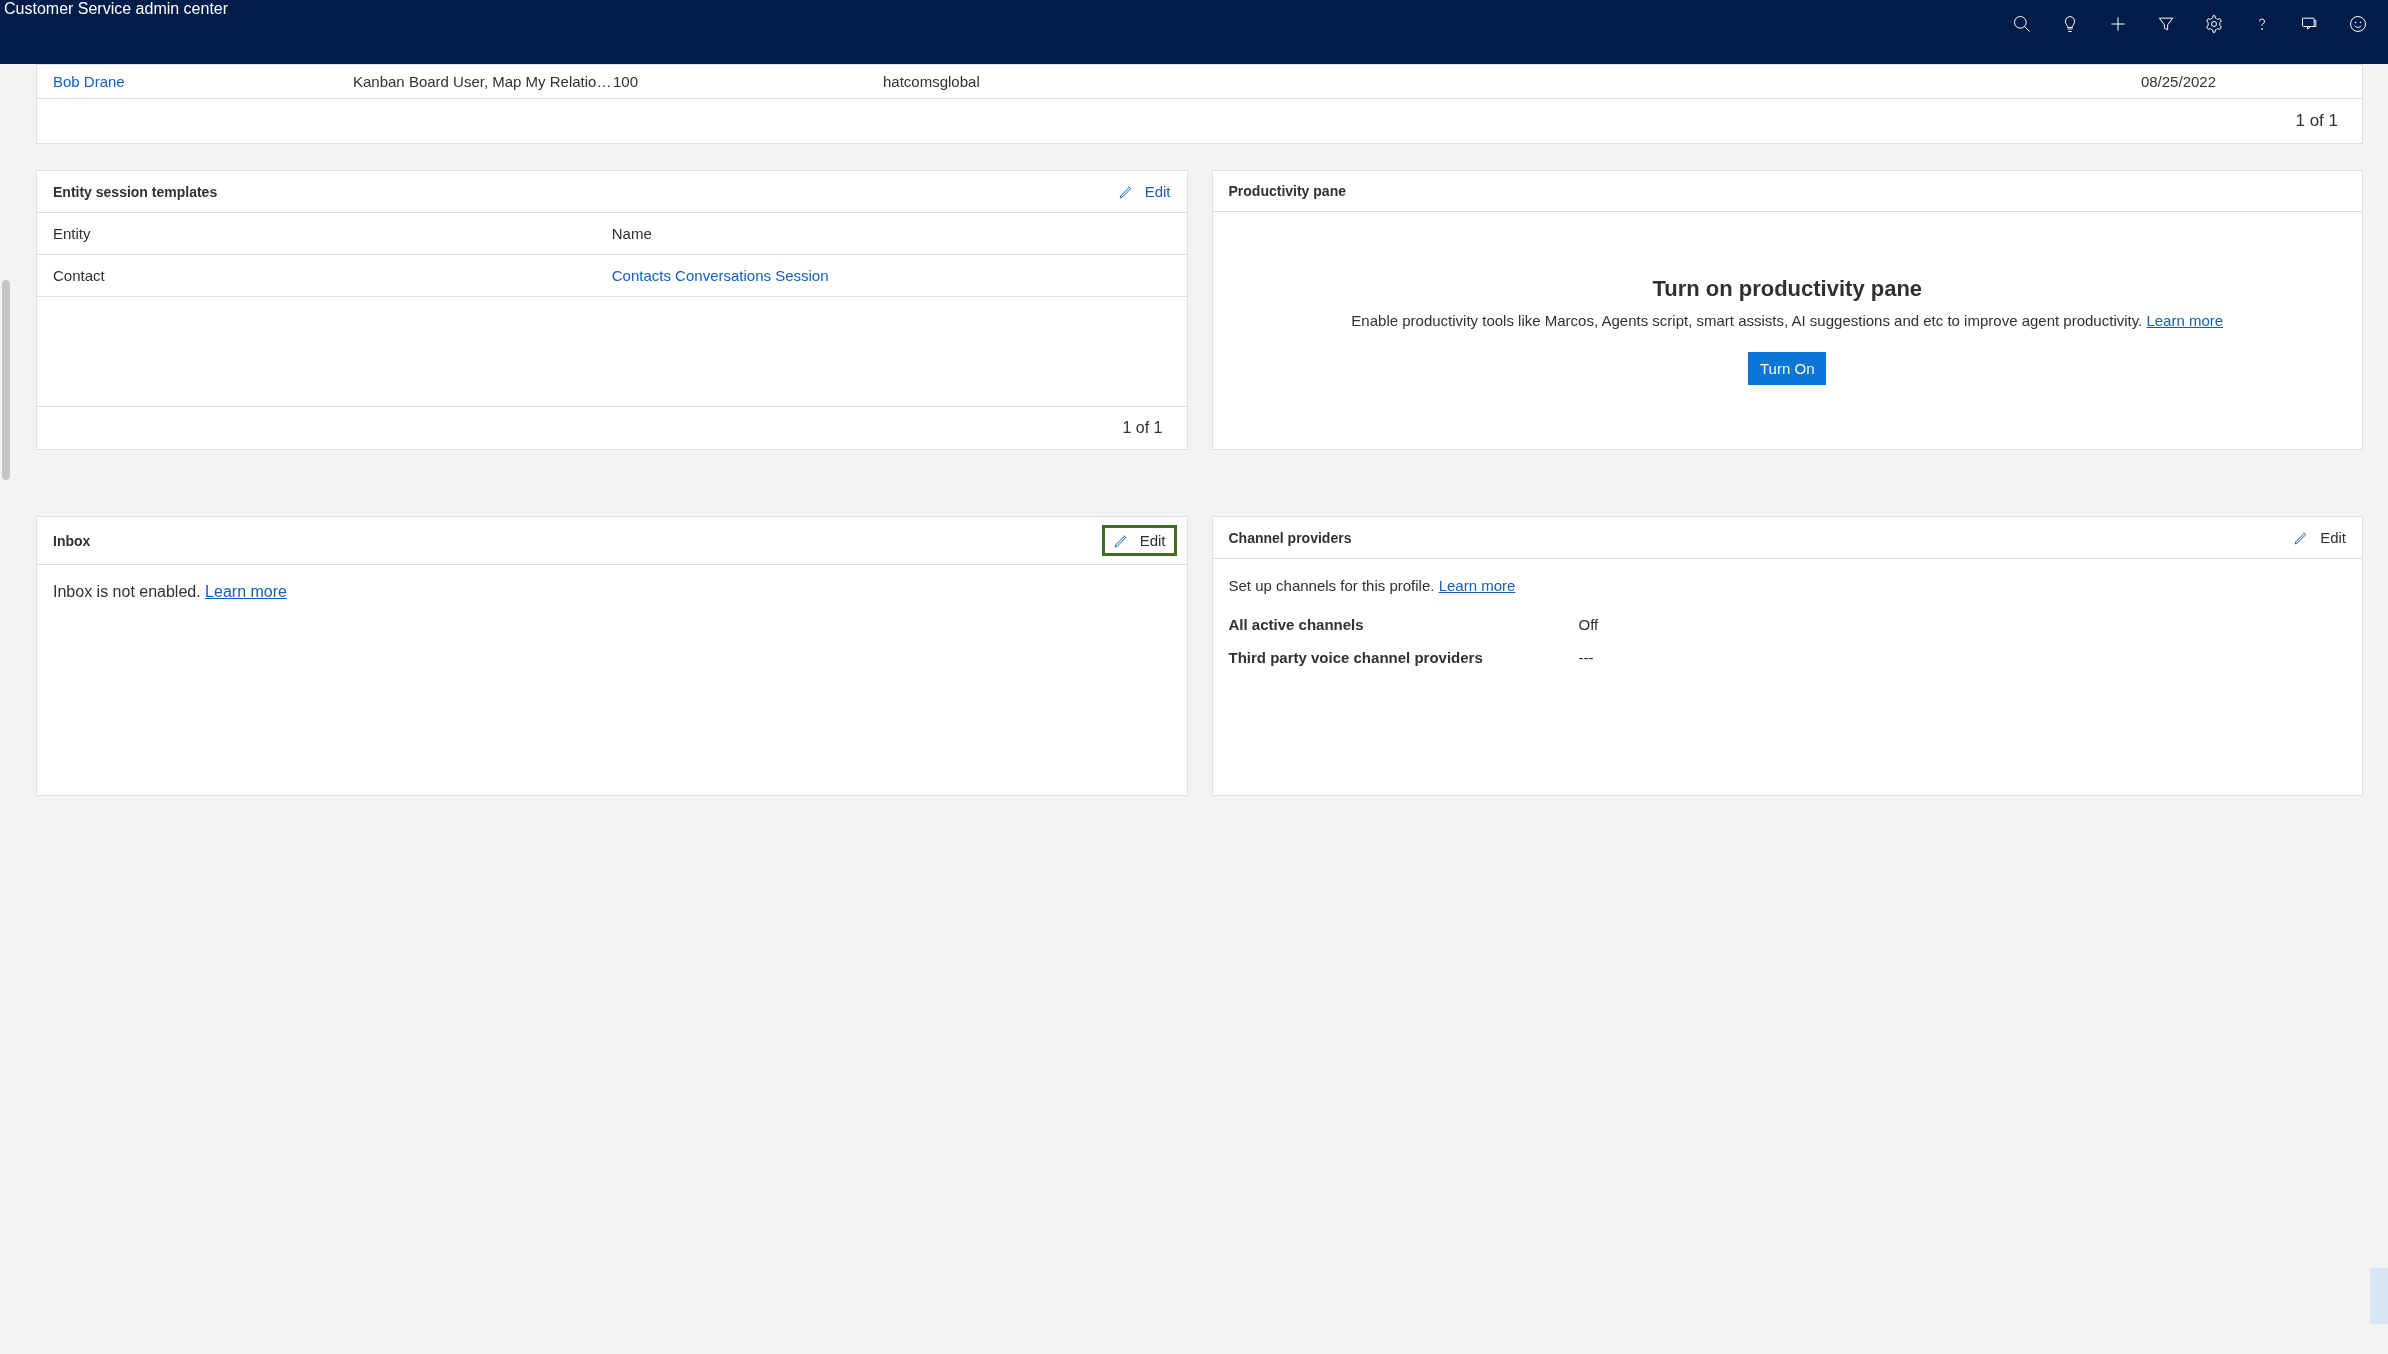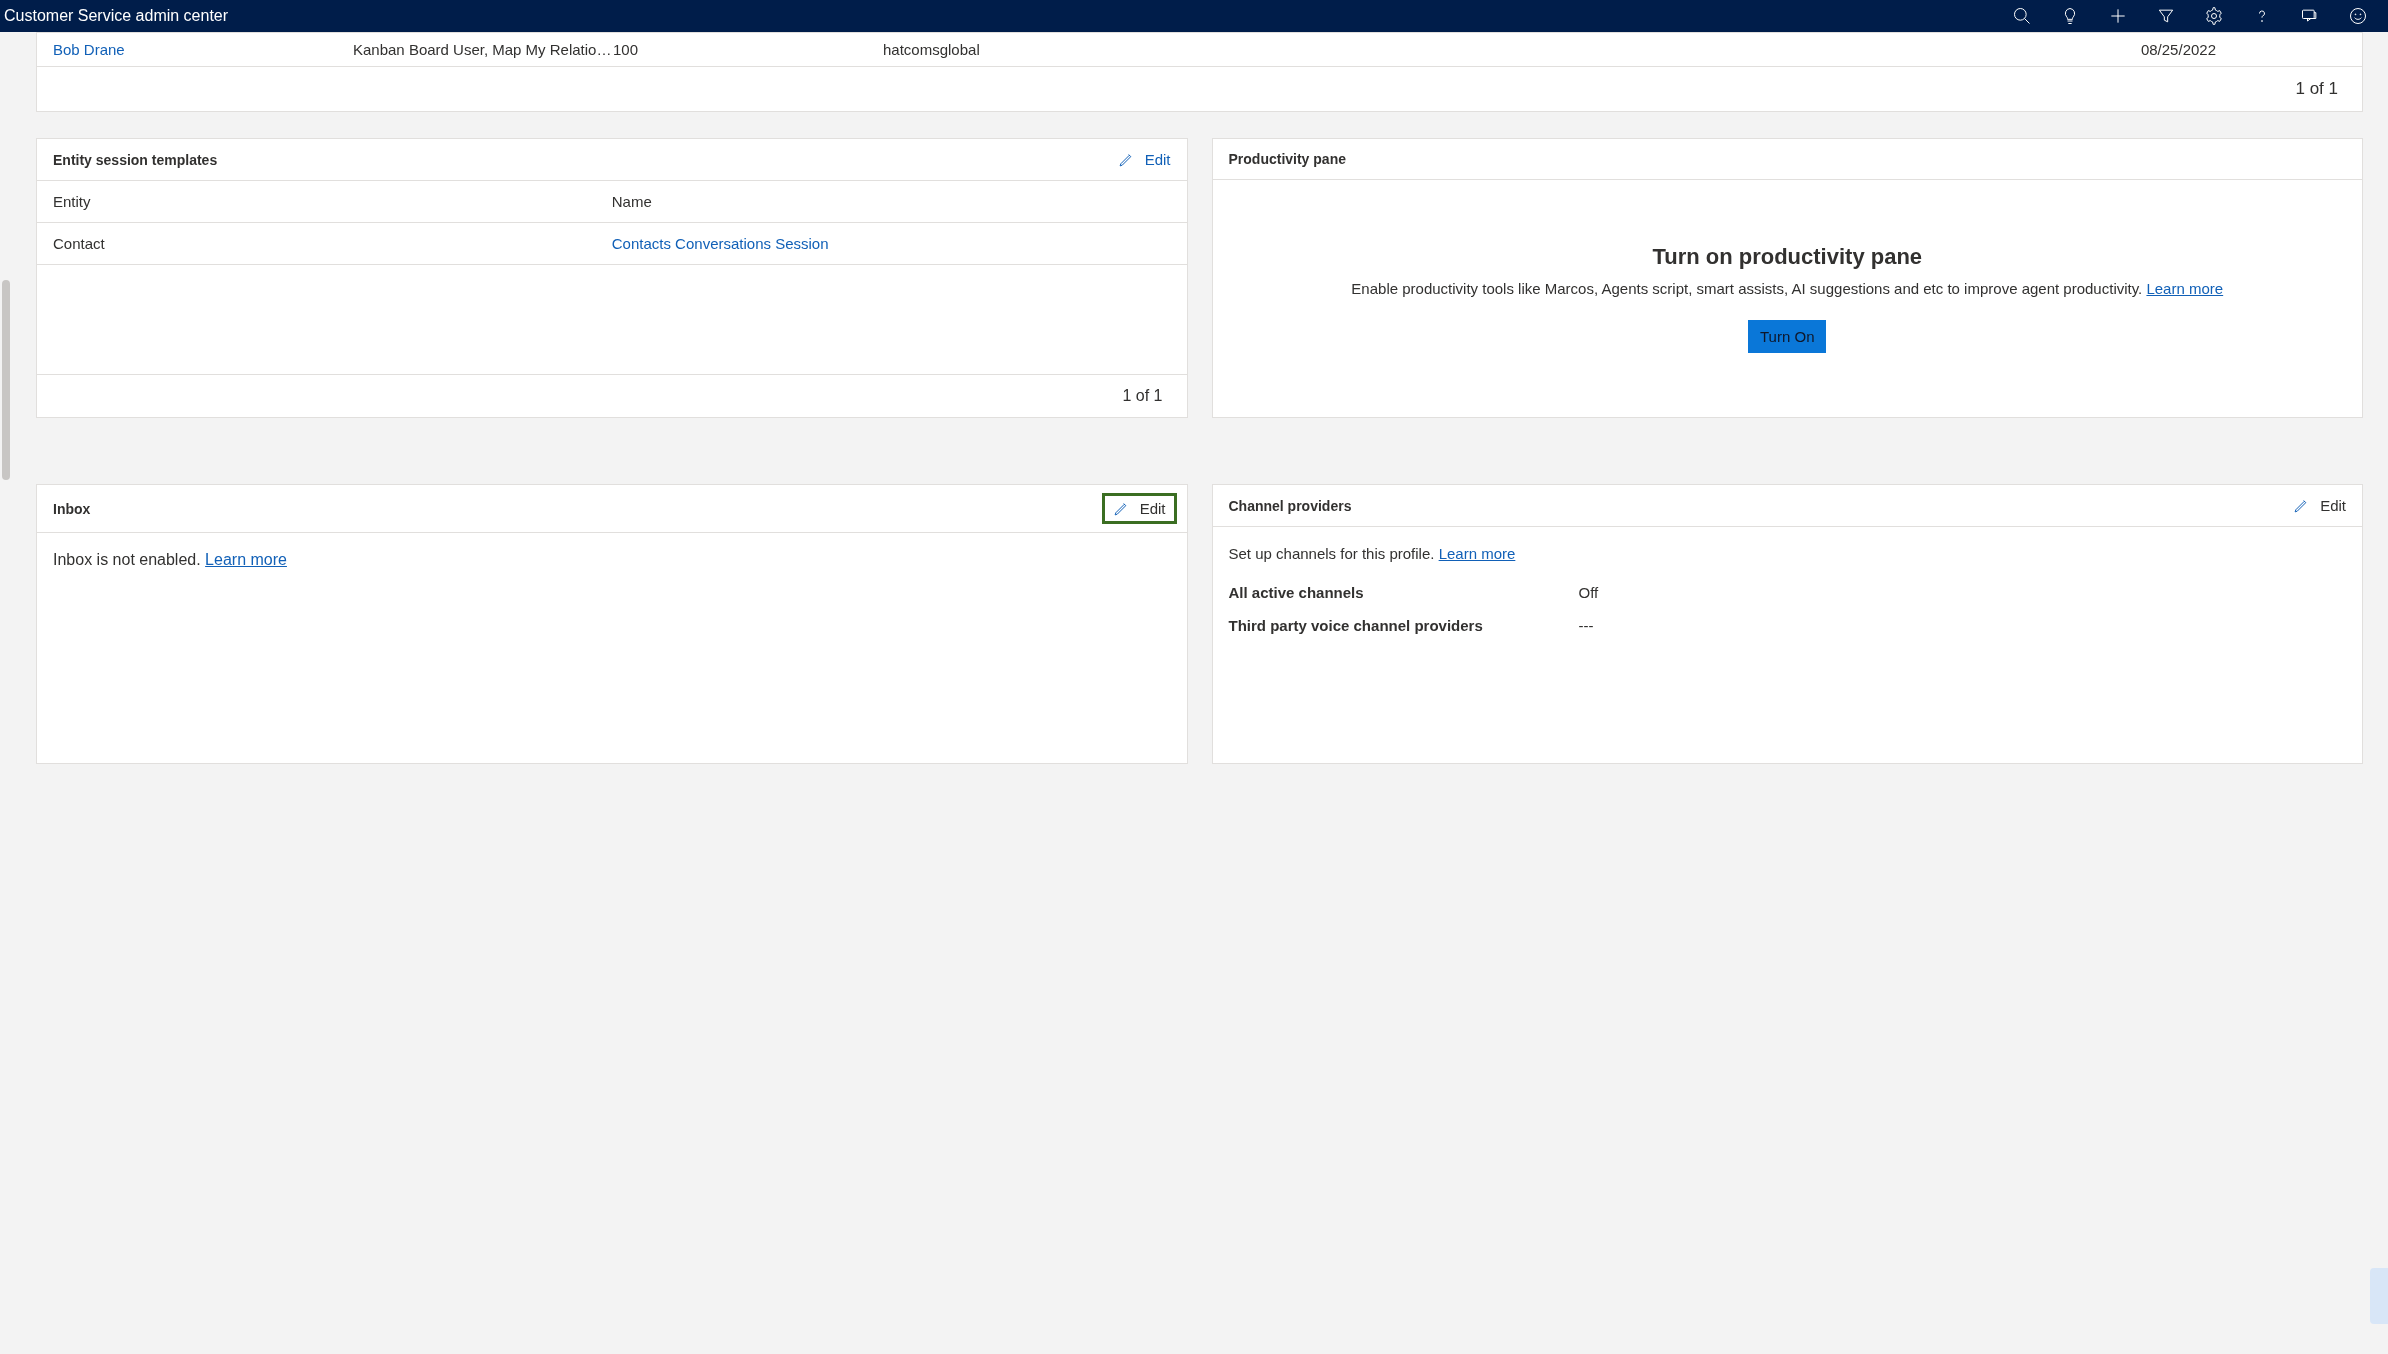--- a/index.html
+++ b/index.html
@@ -1,23 +1,22 @@
 <!DOCTYPE html>
 <html><head>
 <meta charset="utf-8">
 <style>
   * { box-sizing: border-box; margin: 0; padding: 0; }
   body { font-family: "Segoe UI", -apple-system, sans-serif; background: #f3f3f3; color: #323130; font-size: 14px; }
 
   .topbar {
-    height: 32px;
+    height: 64px;
     background: #001d4a;
     color: #fff;
     display: flex;
-    align-items: center;
     padding: 0 6px 0 4px;
   }
   .topbar .title { font-size: 16px; font-weight: 400; }
   .topbar .spacer { flex: 1; }
   .topbar .icon-btn {
     width: 48px; height: 48px;
     display: flex; align-items: center; justify-content: center;
     cursor: pointer;
   }
   .topbar svg { width: 20px; height: 20px; stroke: #fff; fill: none; stroke-width: 1.2; }
@@ -107,21 +106,21 @@
     justify-content: center;
     padding: 28px 60px;
     text-align: center;
   }
   .productivity-body h3 { font-size: 22px; font-weight: 600; margin-bottom: 8px; }
   .productivity-body p { font-size: 15px; color: #323130; line-height: 1.5; }
   .productivity-body a { color: #1160b7; text-decoration: underline; }
   .turn-on-btn {
     margin-top: 20px;
     background: #0a77d8;
-    color: #0f172a;
+    color: #fef9c3;
     border: none;
     padding: 8px 12px;
     font-size: 15px;
     cursor: pointer;
   }
 
   .inbox-body { padding: 18px 16px; font-size: 16px; }
   .inbox-body a { color: #1160b7; text-decoration: underline; }
 
   .channel-body { padding: 18px 16px 12px; font-size: 15px; }

